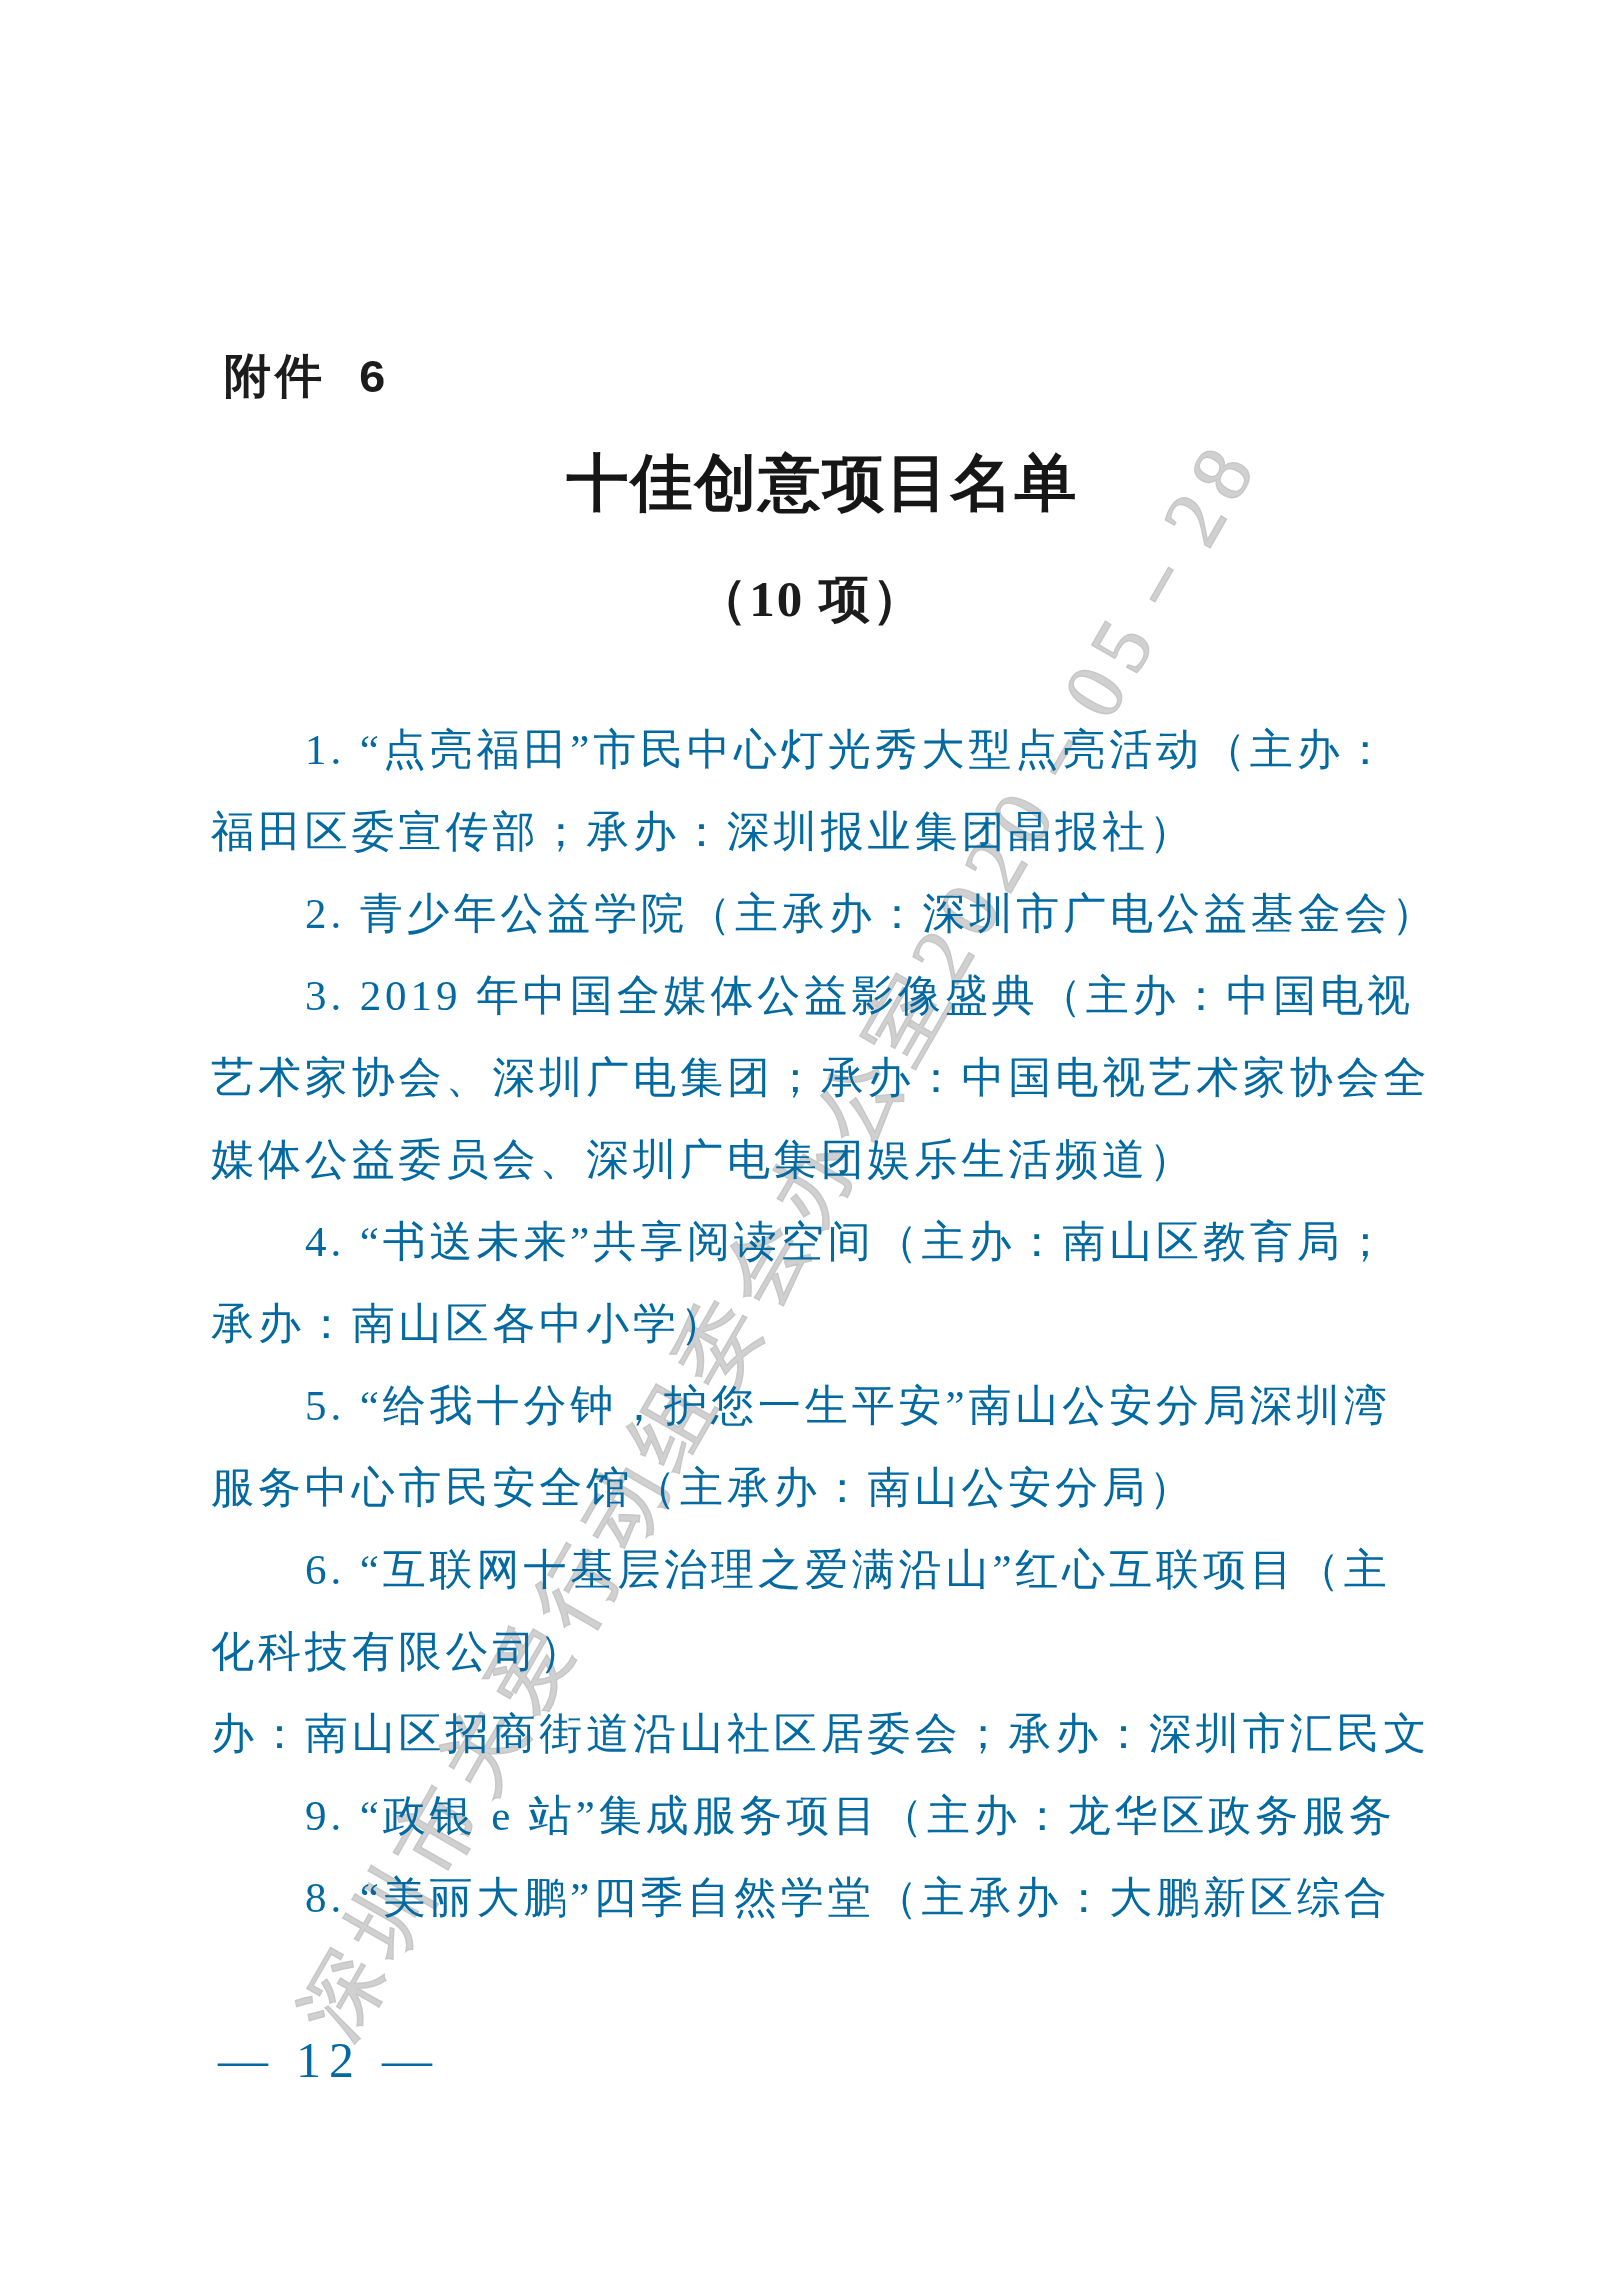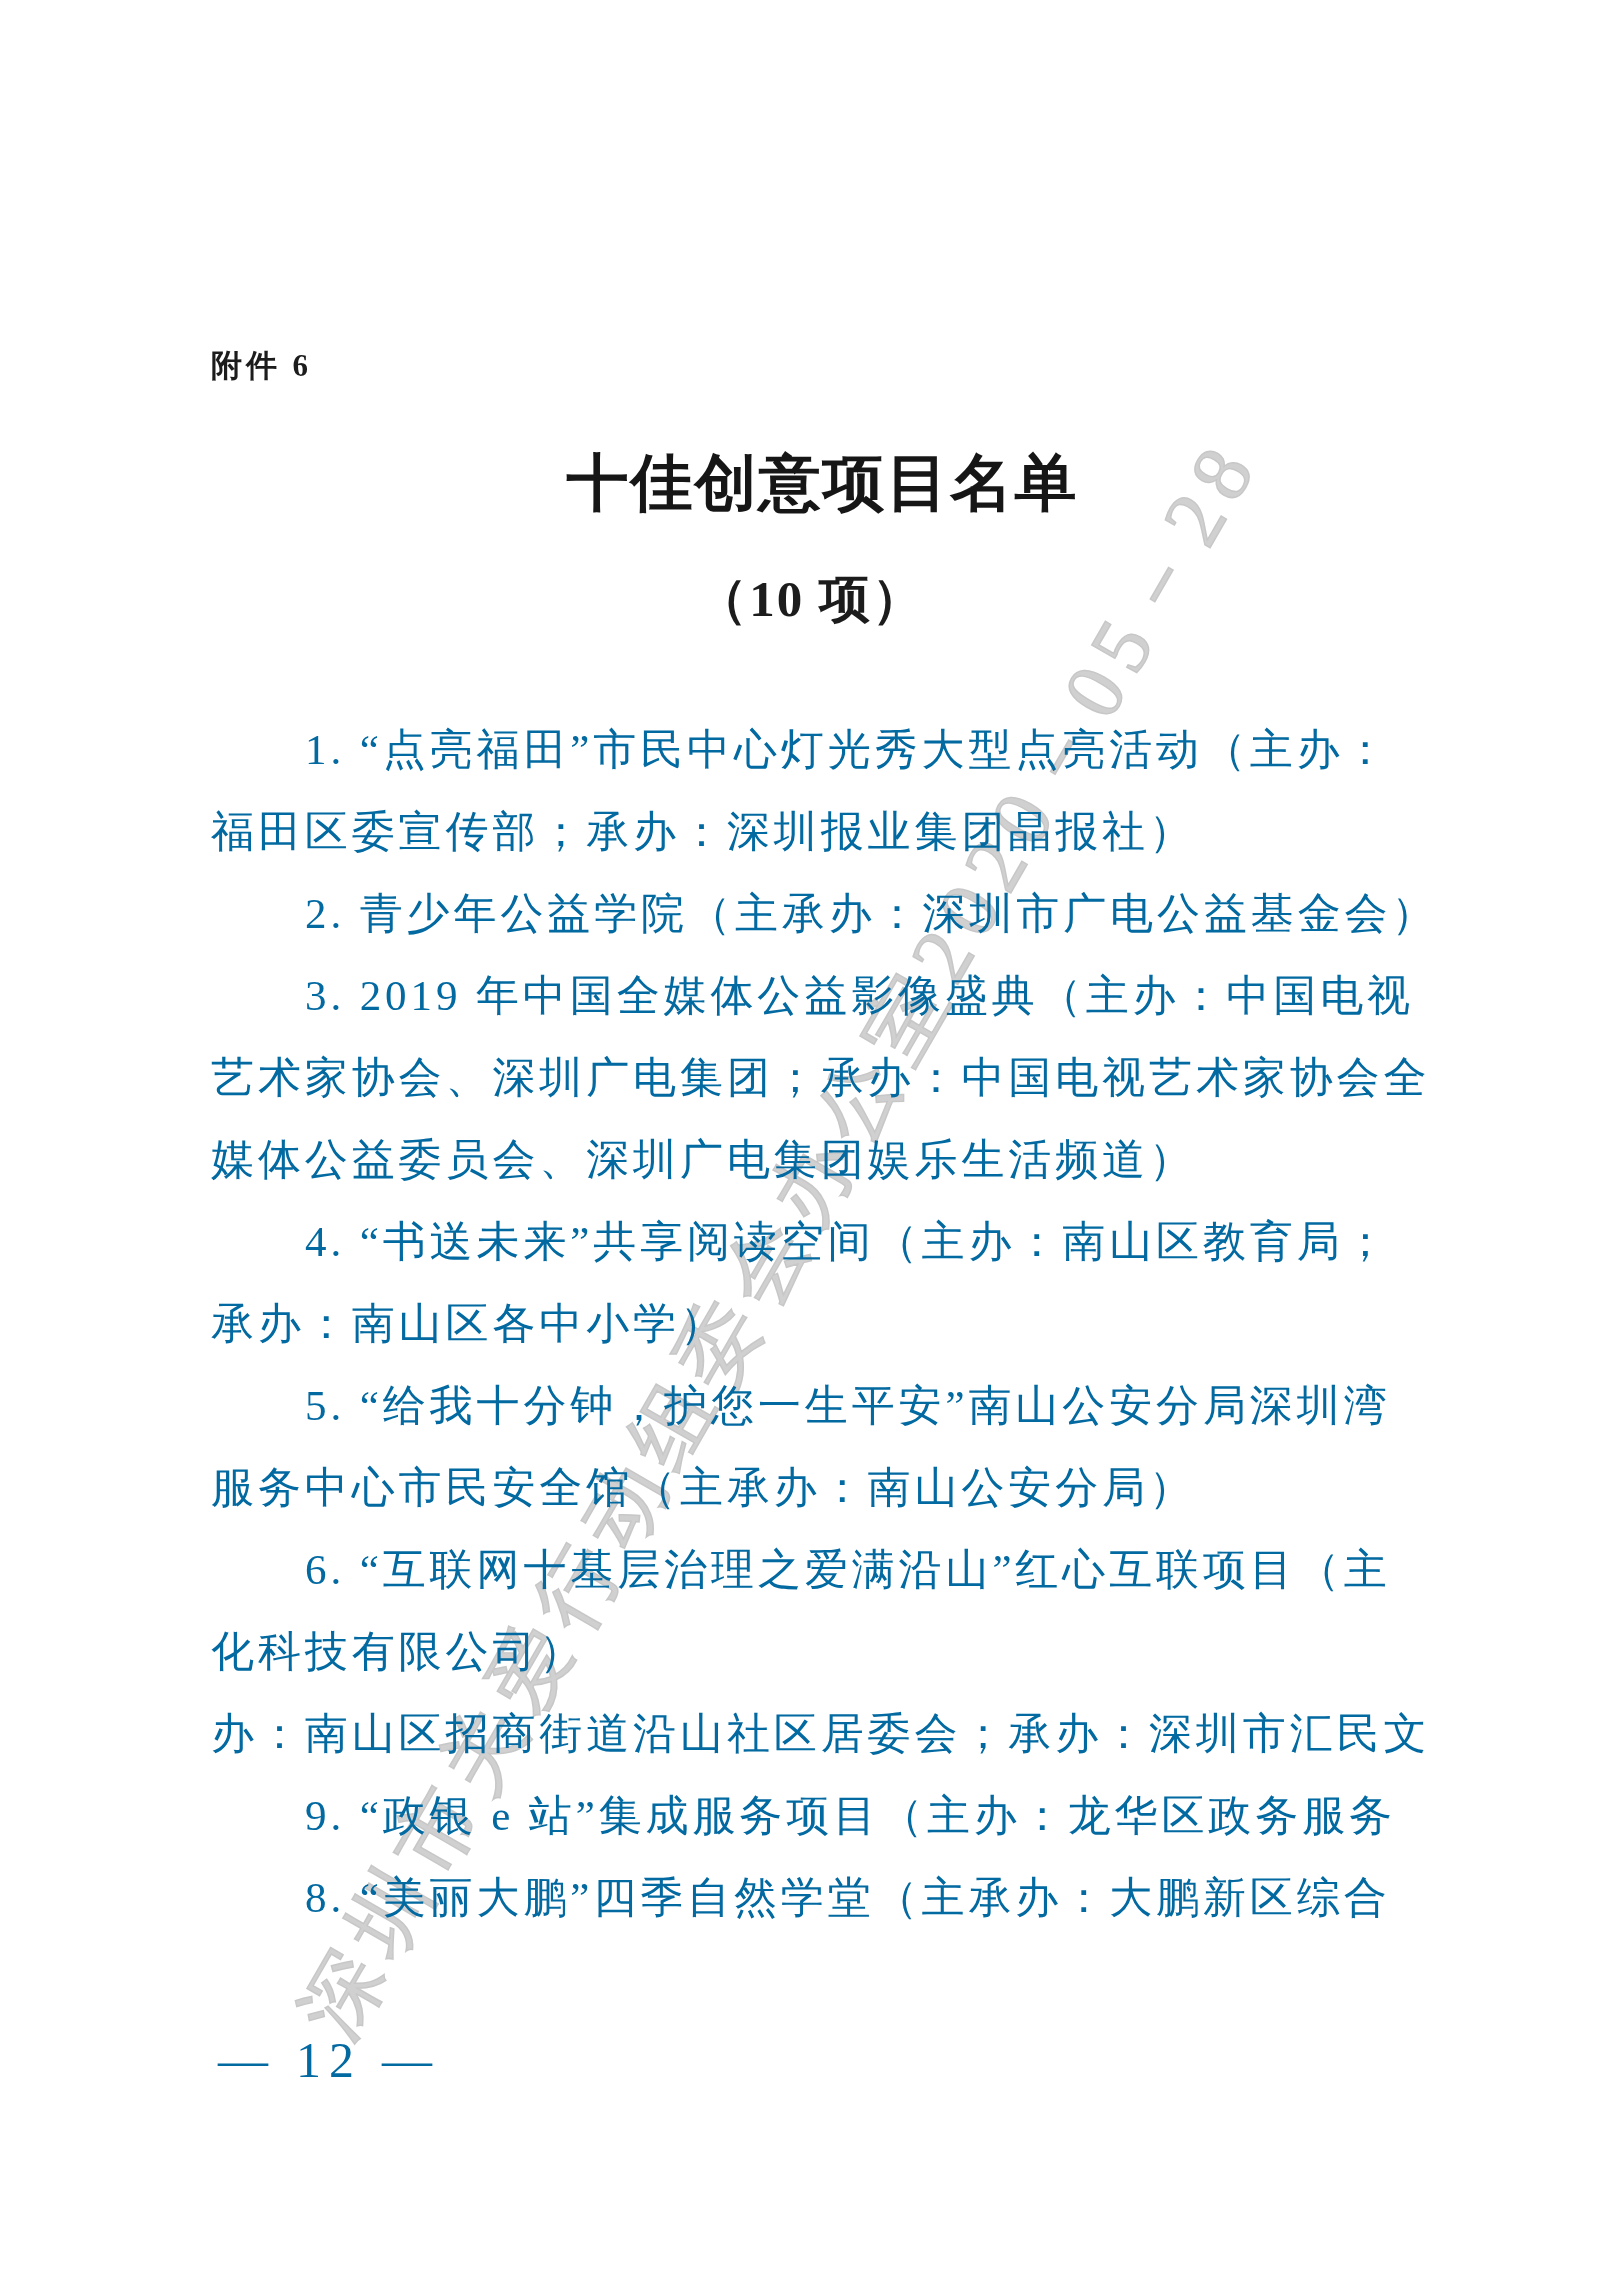--- a/index.html
+++ b/index.html
@@ -32,25 +32,25 @@
     z-index: 0;
     font-family: "Liberation Serif", "DejaVu Serif", serif;
   }
   .content {
     position: absolute;
     inset: 0;
     z-index: 1;
   }
   .attachment {
     position: absolute;
-    left: 211px;
+    left: 224px;
     top: 345px;
-    font-family: Liberation Serif, serif;
+    font-family: Liberation Mono, monospace;
     font-weight: 700;
-    font-size: 31px;
+    font-size: 47px;
     letter-spacing: 3.9px;
     white-space: pre;
   }
   .title {
     position: absolute;
     left: 0;
     top: 429px;
     width: 1621px;
     margin: 12px;
     text-align: center;

